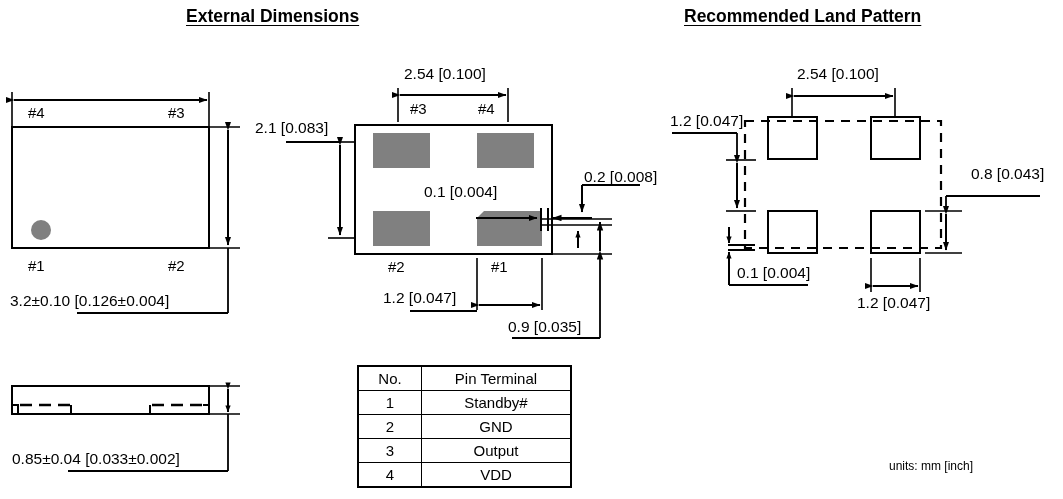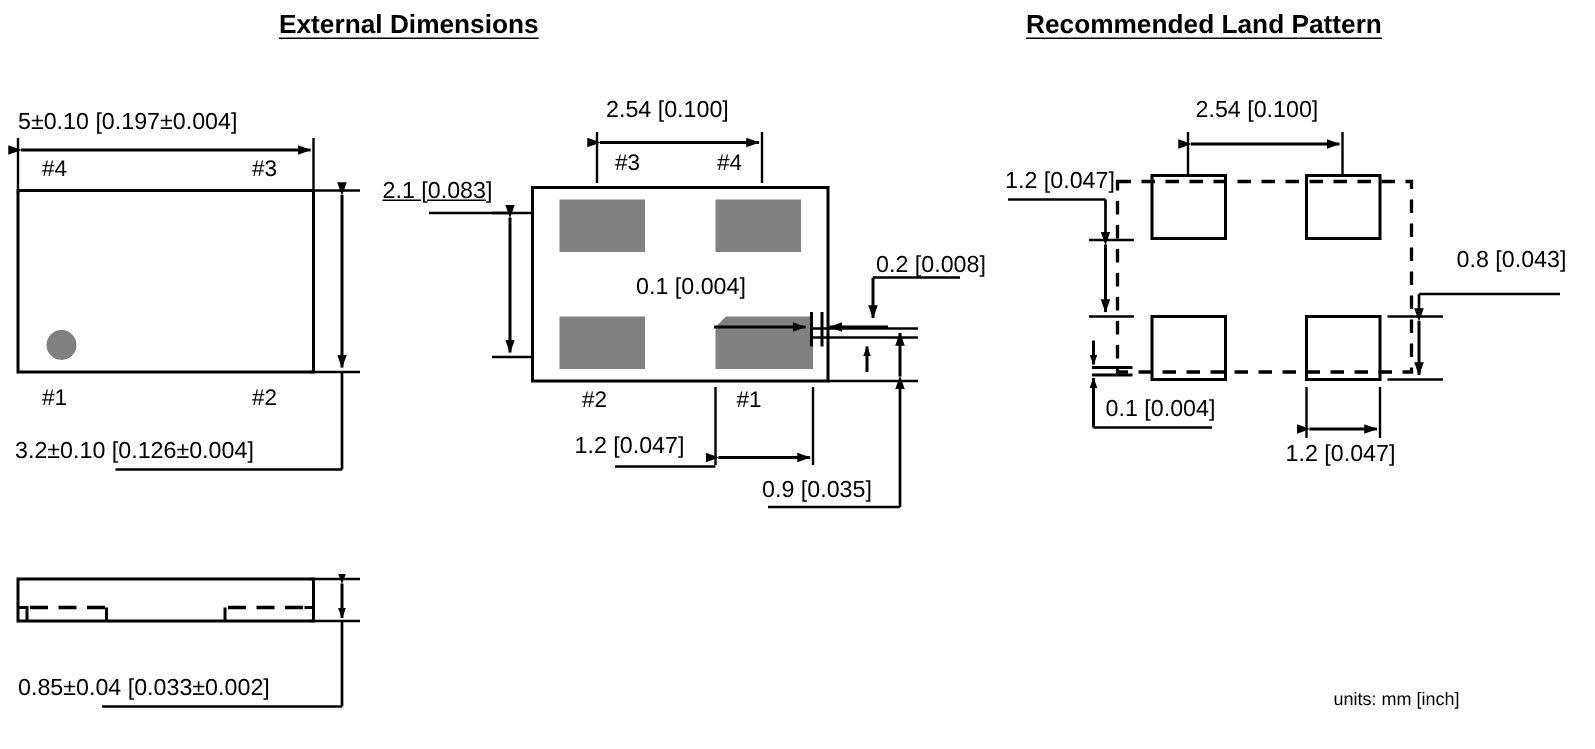--- a/index.html
+++ b/index.html
@@ -168,42 +168,65 @@
 
       <line x1="871" y1="258" x2="871" y2="292" stroke-width="1.6"></line>
       <line x1="920" y1="258" x2="920" y2="292" stroke-width="1.6"></line>
       <line x1="873" y1="286" x2="918" y2="286" stroke-width="2" marker-start="url(#ar)" marker-end="url(#ar)"></line>
 
     </g>
 
     <circle cx="41" cy="230" r="10" fill="#808080"></circle>
   </svg>
 
-  <div class="dim" style="left:12px;top:74px;">5±0.10 [0.197±0.004]</div>
   <div class="pinlbl" style="left:28px;top:105px;">#4</div>
   <div class="pinlbl" style="left:168px;top:105px;">#3</div>
   <div class="pinlbl" style="left:28px;top:258px;">#1</div>
   <div class="pinlbl" style="left:168px;top:258px;">#2</div>
   <div class="dim" style="left:10px;top:293px;text-align:right;">3.2±0.10 [0.126±0.004]</div>
 
   <div class="dim" style="left:12px;top:451px;">0.85±0.04 [0.033±0.002]</div>
 
   <div class="dim" style="left:404px;top:66px;">2.54 [0.100]</div>
   <div class="pinlbl" style="left:410px;top:101px;">#3</div>
   <div class="pinlbl" style="left:478px;top:101px;">#4</div>
-  <div class="dim" style="left:255px;top:120px;text-decoration:underline;">2.1 [0.083]</div>
+  <div class="dim" style="left:255px;top:120px;">2.1 [0.083]</div>
   <div class="dim" style="left:424px;top:184px;">0.1 [0.004]</div>
   <div class="dim" style="left:584px;top:169px;text-align:center;">0.2 [0.008]</div>
   <div class="pinlbl" style="left:388px;top:259px;">#2</div>
   <div class="pinlbl" style="left:491px;top:259px;">#1</div>
   <div class="dim" style="left:383px;top:290px;">1.2 [0.047]</div>
   <div class="dim" style="left:508px;top:319px;">0.9 [0.035]</div>
 
   <div class="dim" style="left:797px;top:66px;">2.54 [0.100]</div>
   <div class="dim" style="left:670px;top:113px;">1.2 [0.047]</div>
   <div class="dim" style="left:737px;top:265px;">0.1 [0.004]</div>
   <div class="dim" style="left:971px;top:166px;">0.8 [0.043]</div>
   <div class="dim" style="left:857px;top:295px;">1.2 [0.047]</div>
 
   <div class="units" style="left:889px;top:459px;">units:  mm [inch]</div>
 
+  <table class="pintable">
+    <tbody>
+      <tr class="head">
+        <td class="c0">No.</td>
+        <td class="c1">Pin Terminal</td>
+      </tr>
+      <tr>
+        <td class="c0">1</td>
+        <td class="c1">Standby#</td>
+      </tr>
+      <tr>
+        <td class="c0">2</td>
+        <td class="c1">GND</td>
+      </tr>
+      <tr>
+        <td class="c0">3</td>
+        <td class="c1">Output</td>
+      </tr>
+      <tr>
+        <td class="c0">4</td>
+        <td class="c1">VDD</td>
+      </tr>
+    </tbody>
+  </table>
 
 </div>
 
 </body></html>

